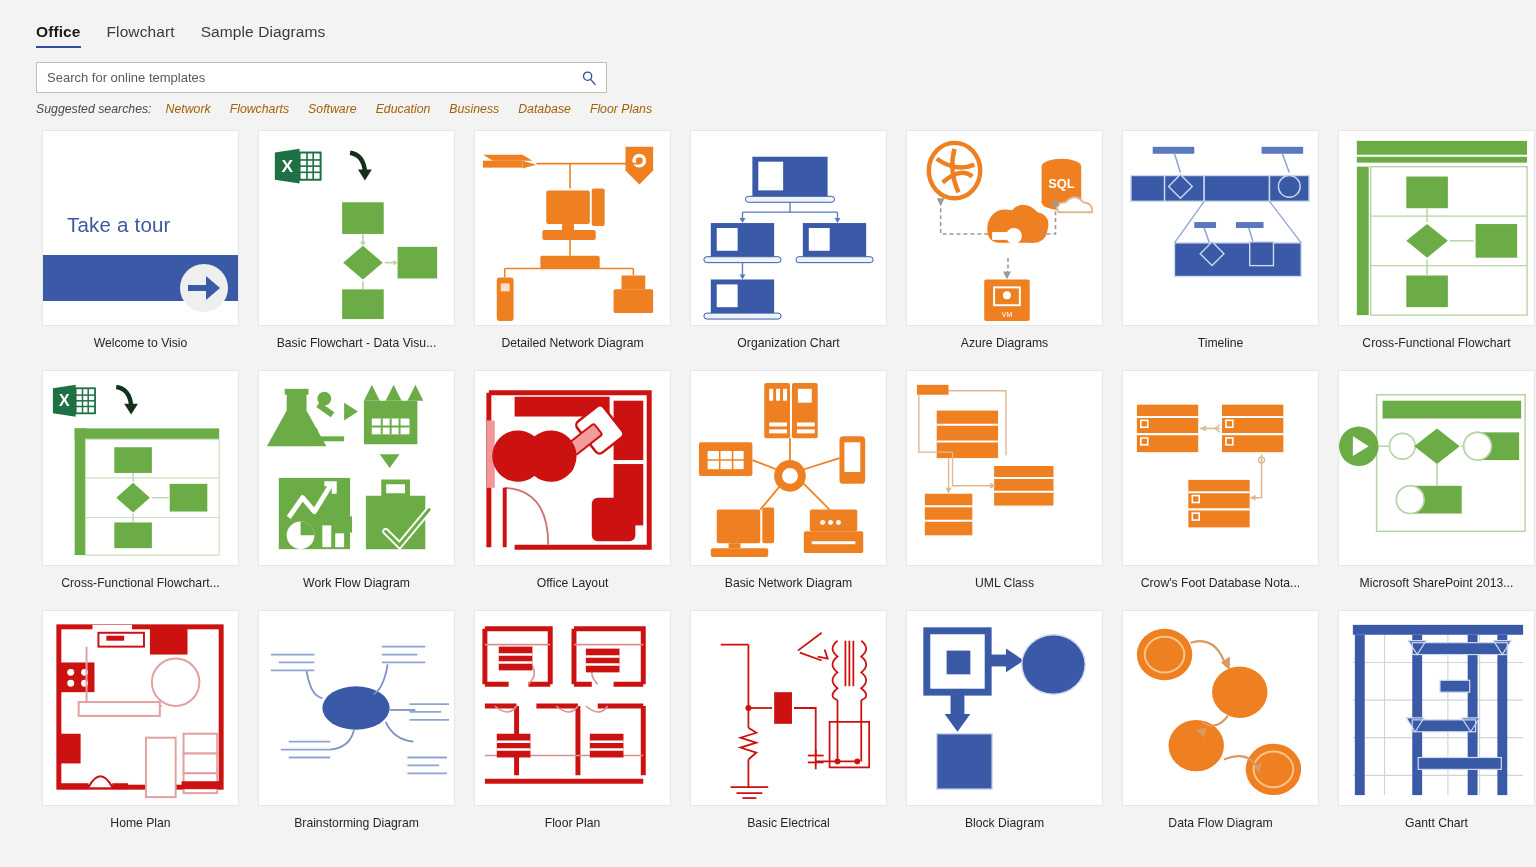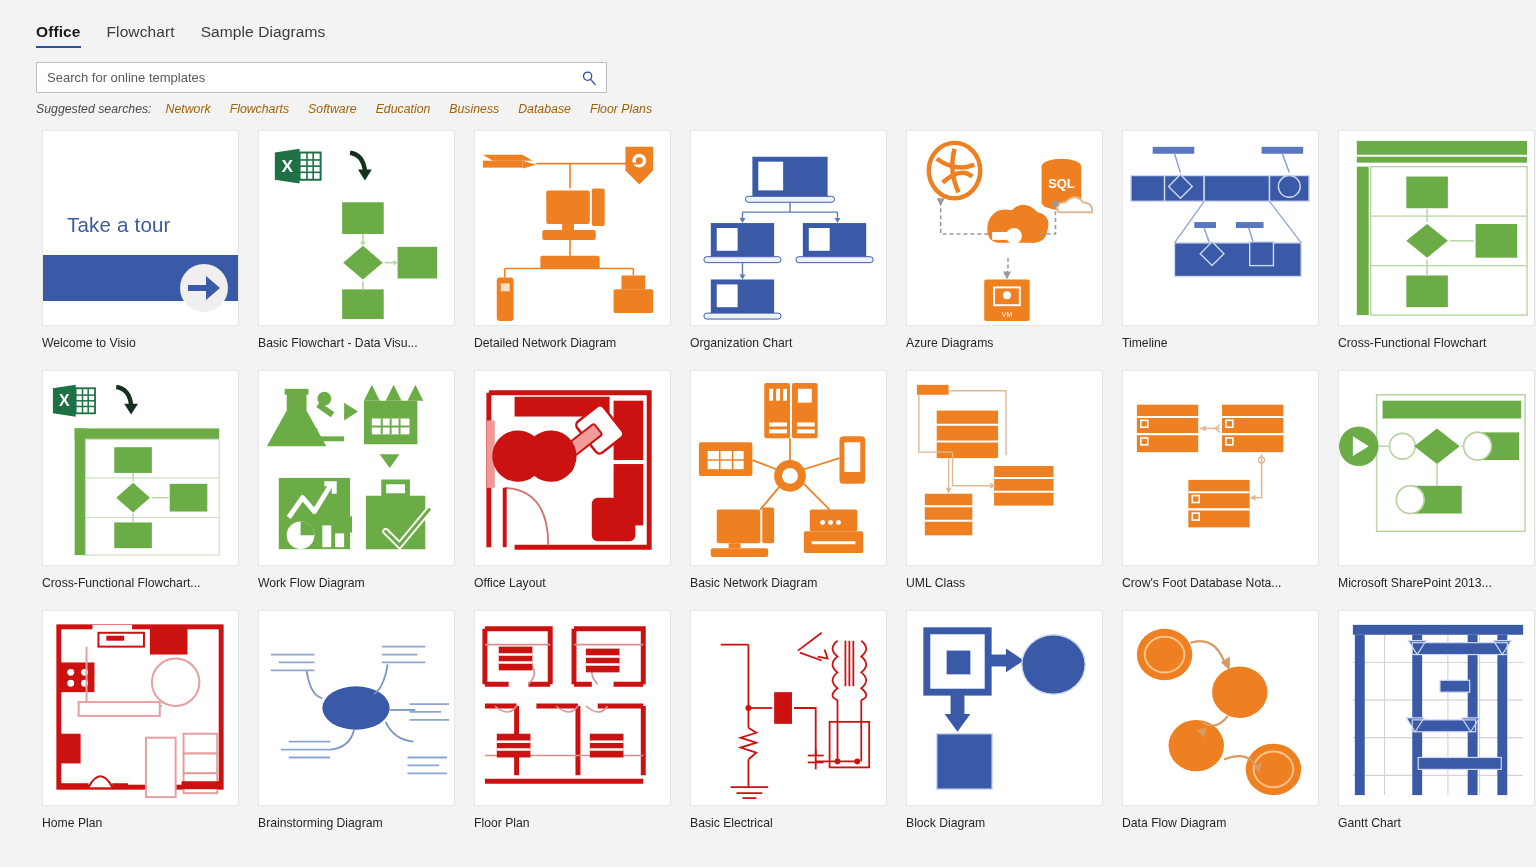--- a/index.html
+++ b/index.html
@@ -94,21 +94,21 @@
   .thumb {
     width: 197px; height: 196px;
     background: #ffffff;
     border: 1px solid #e6e6e6;
     position: relative;
     overflow: hidden;
   }
   .thumb svg { display: block; width: 100%; height: 100%; }
   .caption {
     width: 197px;
-    text-align: left;
+    text-align: center;
     font-size: 12.2px;
     color: #262626;
     margin-top: 10px;
     white-space: nowrap;
     overflow: hidden;
   }
 
   
   .tour-title {
     position: absolute;

